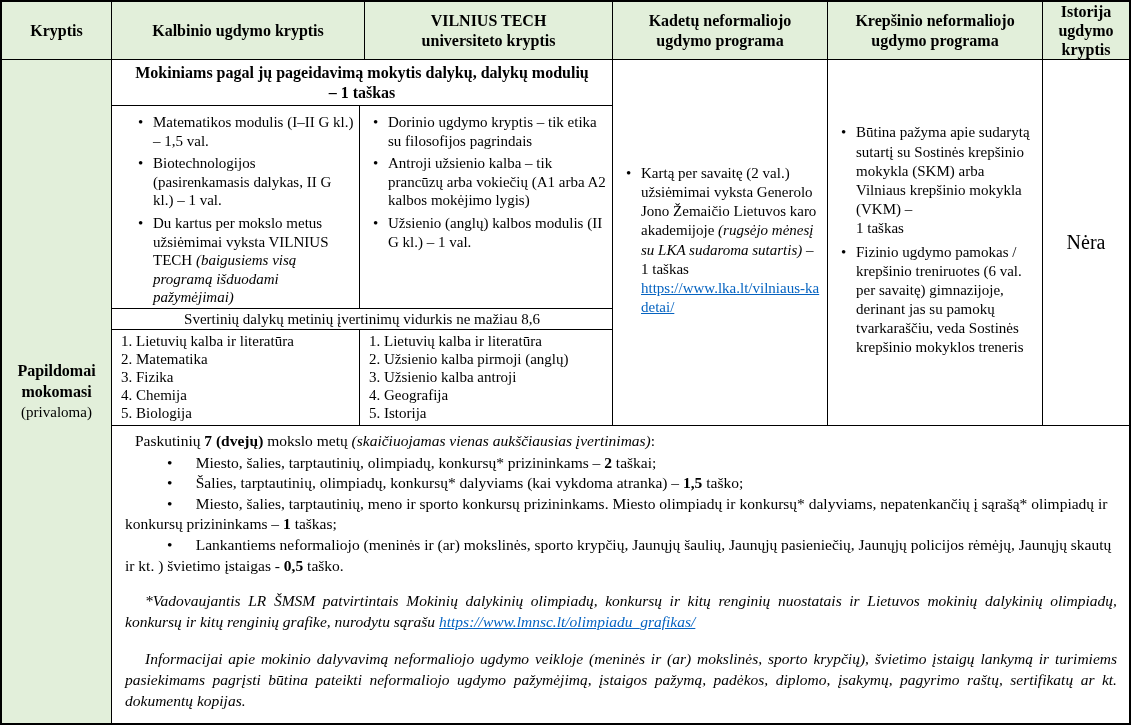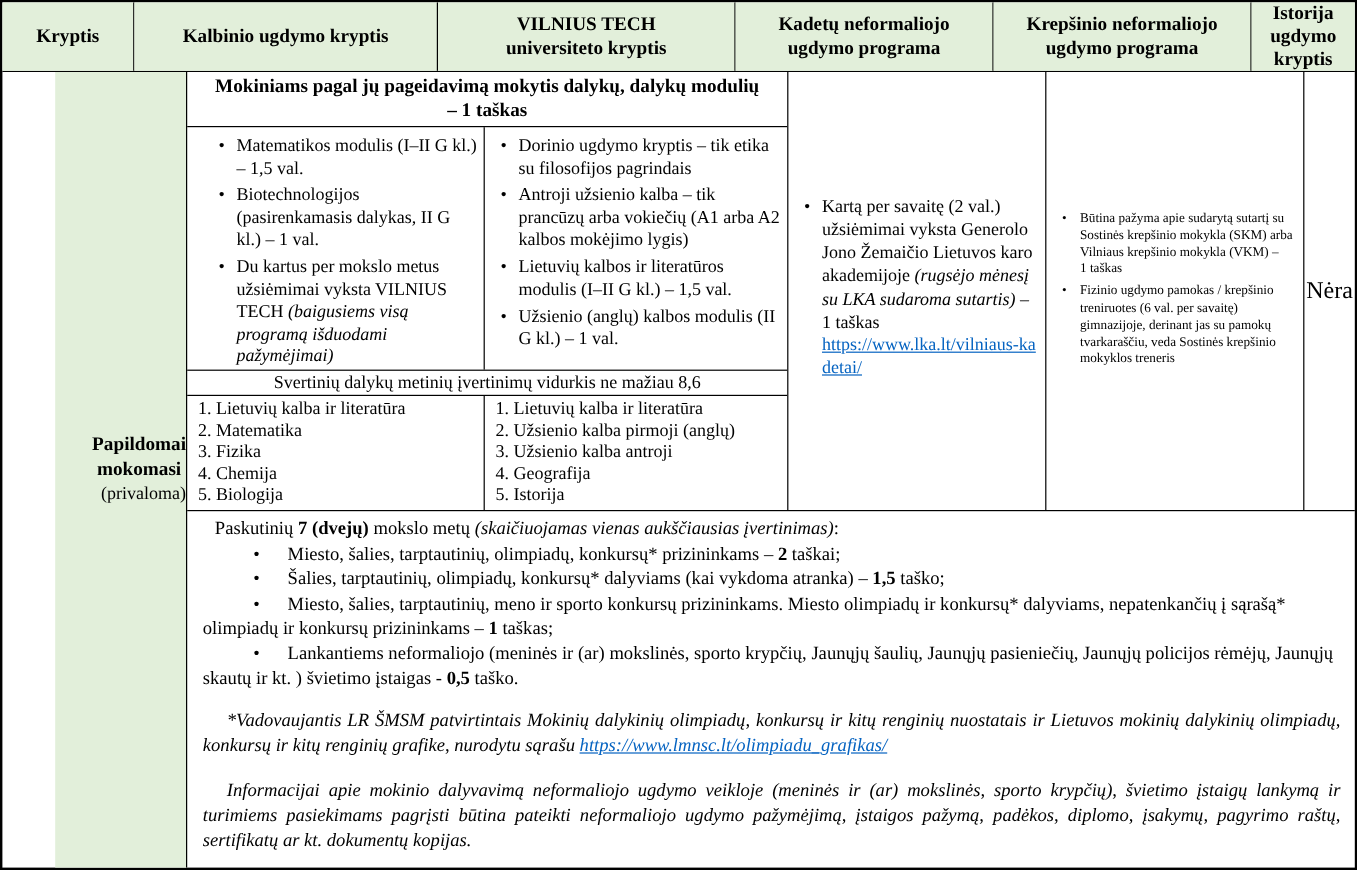--- a/index.html
+++ b/index.html
@@ -50,24 +50,23 @@
   .c6{flex:1;}
   
   .body{display:flex;flex:1;min-height:0;}
   .leftcol{
     width:110px;
     flex-shrink:0;
     background:var(--header-bg);
     border-right:1px solid var(--border);
     display:flex;
     flex-direction:column;
-    align-items:flex-end;
-    justify-content:center;
-    text-align:center;
-    margin-left:44px;
+    align-items:center;
+    justify-content:center;
+    text-align:center;
   }
   .leftbold{font-weight:bold;font-size:16px;line-height:1.3;white-space:pre-line;}
   .leftnorm{font-size:15px;line-height:1.3;}
   .rightcol{flex:1;display:flex;flex-direction:column;min-width:0;}
   .topsec{
     height:366px;
     display:flex;
     border-bottom:1px solid var(--border);
     flex-shrink:0;
   }
@@ -134,21 +133,21 @@
     display:flex;align-items:center;
     padding:4px 6px 4px 8px;
     font-size:15px;line-height:1.28;
   }
   .kadet li{white-space:pre-line;}
   .kreps{
     width:215px;flex-shrink:0;
     border-right:1px solid var(--border);
     display:flex;align-items:center;
     padding:4px 5px 4px 8px;
-    font-size:11px;line-height:1.28;
+    font-size:15px;line-height:1.28;
   }
   .kreps li{margin-bottom:8px;}
   .nera{
     flex:1;
     display:flex;align-items:center;justify-content:center;
     font-size:20px;
   }
   
   .bottomsec{
     flex:1;
@@ -208,21 +207,20 @@
               <ul class="blist">
                 <li><span>Matematikos modulis (I–II G kl.) – 1,5 val.</span></li>
                 <li><span>Biotechnologijos (pasirenkamasis dalykas, II G kl.) – 1 val.</span></li>
                 <li><span>Du kartus per mokslo metus užsiėmimai vyksta VILNIUS TECH </span><span class="i">(baigusiems visą programą išduodami pažymėjimai)</span></li>
               </ul>
             </div>
             <div class="bcell">
               <ul class="blist">
                 <li><span>Dorinio ugdymo kryptis – tik etika su filosofijos pagrindais</span></li>
                 <li><span>Antroji užsienio kalba – tik prancūzų arba vokiečių (A1 arba A2 kalbos mokėjimo lygis)</span></li>
-                <li><span>Lietuvių kalbos ir literatūros modulis (I–II G kl.) – 1,5 val.</span></li>
                 <li><span>Užsienio (anglų) kalbos modulis (II G kl.) – 1 val.</span></li>
               </ul>
             </div>
           </div>
           <div class="svert">Svertinių dalykų metinių įvertinimų vidurkis ne mažiau 8,6</div>
           <div class="listsrow">
             <div class="lcell bl">
               <div>1. Lietuvių kalba ir literatūra</div>
               <div>2. Matematika</div>
               <div>3. Fizika</div>

